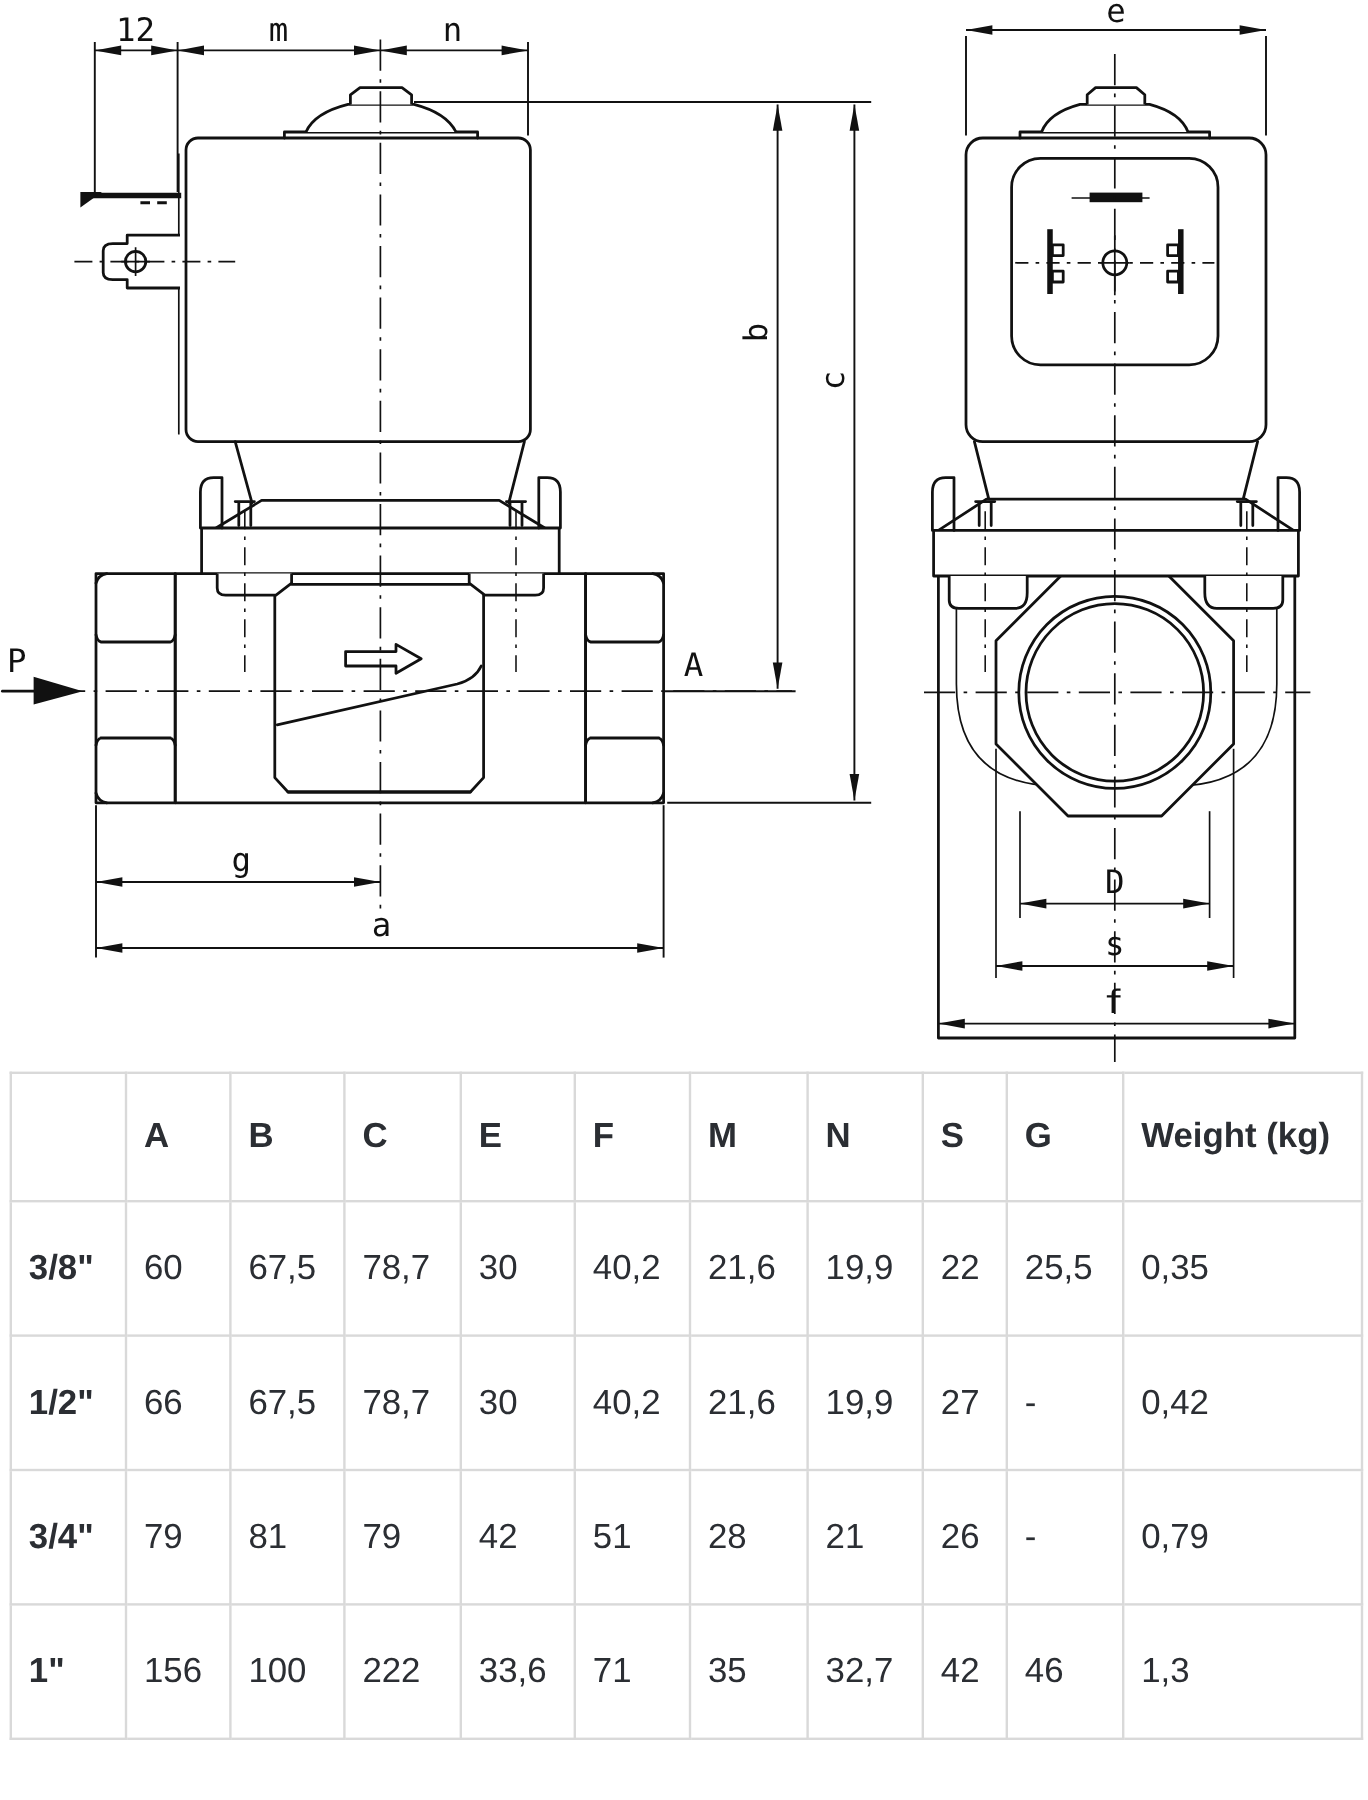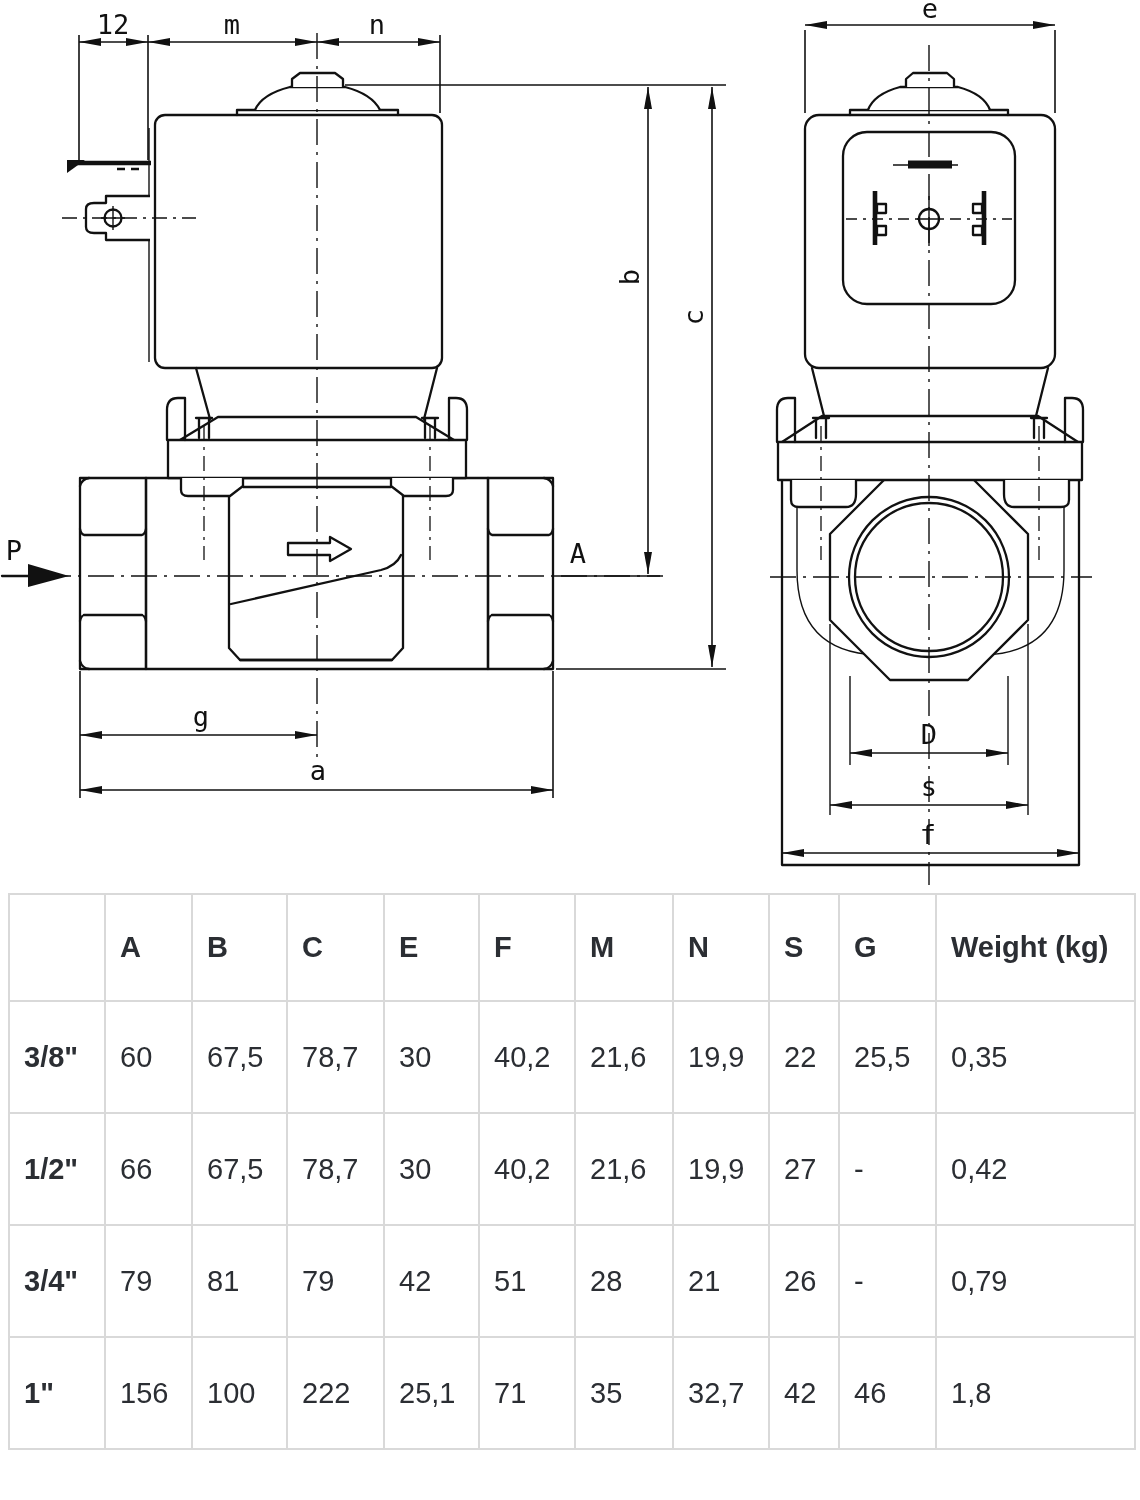--- a/index.html
+++ b/index.html
@@ -312,25 +312,25 @@
             <td>21</td>
             <td>26</td>
             <td>-</td>
             <td>0,79</td>
           </tr>
           <tr>
             <th>1"</th>
             <td>156</td>
             <td>100</td>
             <td>222</td>
-            <td>25,1</td>
+            <td>33,6</td>
             <td>71</td>
             <td>35</td>
             <td>32,7</td>
             <td>42</td>
             <td>46</td>
-            <td>1,8</td>
+            <td>1,3</td>
           </tr>
         </tbody>
   </table>
 </div>
 
 </div>
 
 </body></html>

